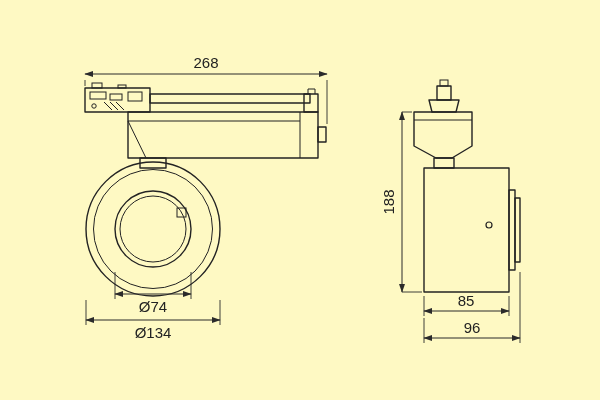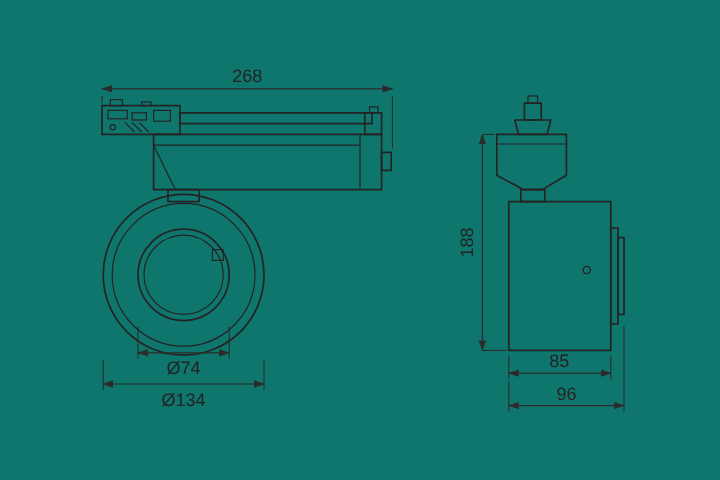--- a/index.html
+++ b/index.html
@@ -5,21 +5,21 @@
   html, body {
     margin: 0;
     padding: 0;
     background: #ffffff;
     font-family: "Liberation Sans", sans-serif;
   }
   .stage {
     position: relative;
     width: 600px;
     height: 400px;
-    background: #0f766e;
+    background: #fef9c3;
     overflow: hidden;
   }
   svg text {
     font-family: "Liberation Sans", sans-serif;
     font-size: 15px;
     fill: #222222;
   }
   .part {
     fill: none;
     stroke: #232323;

